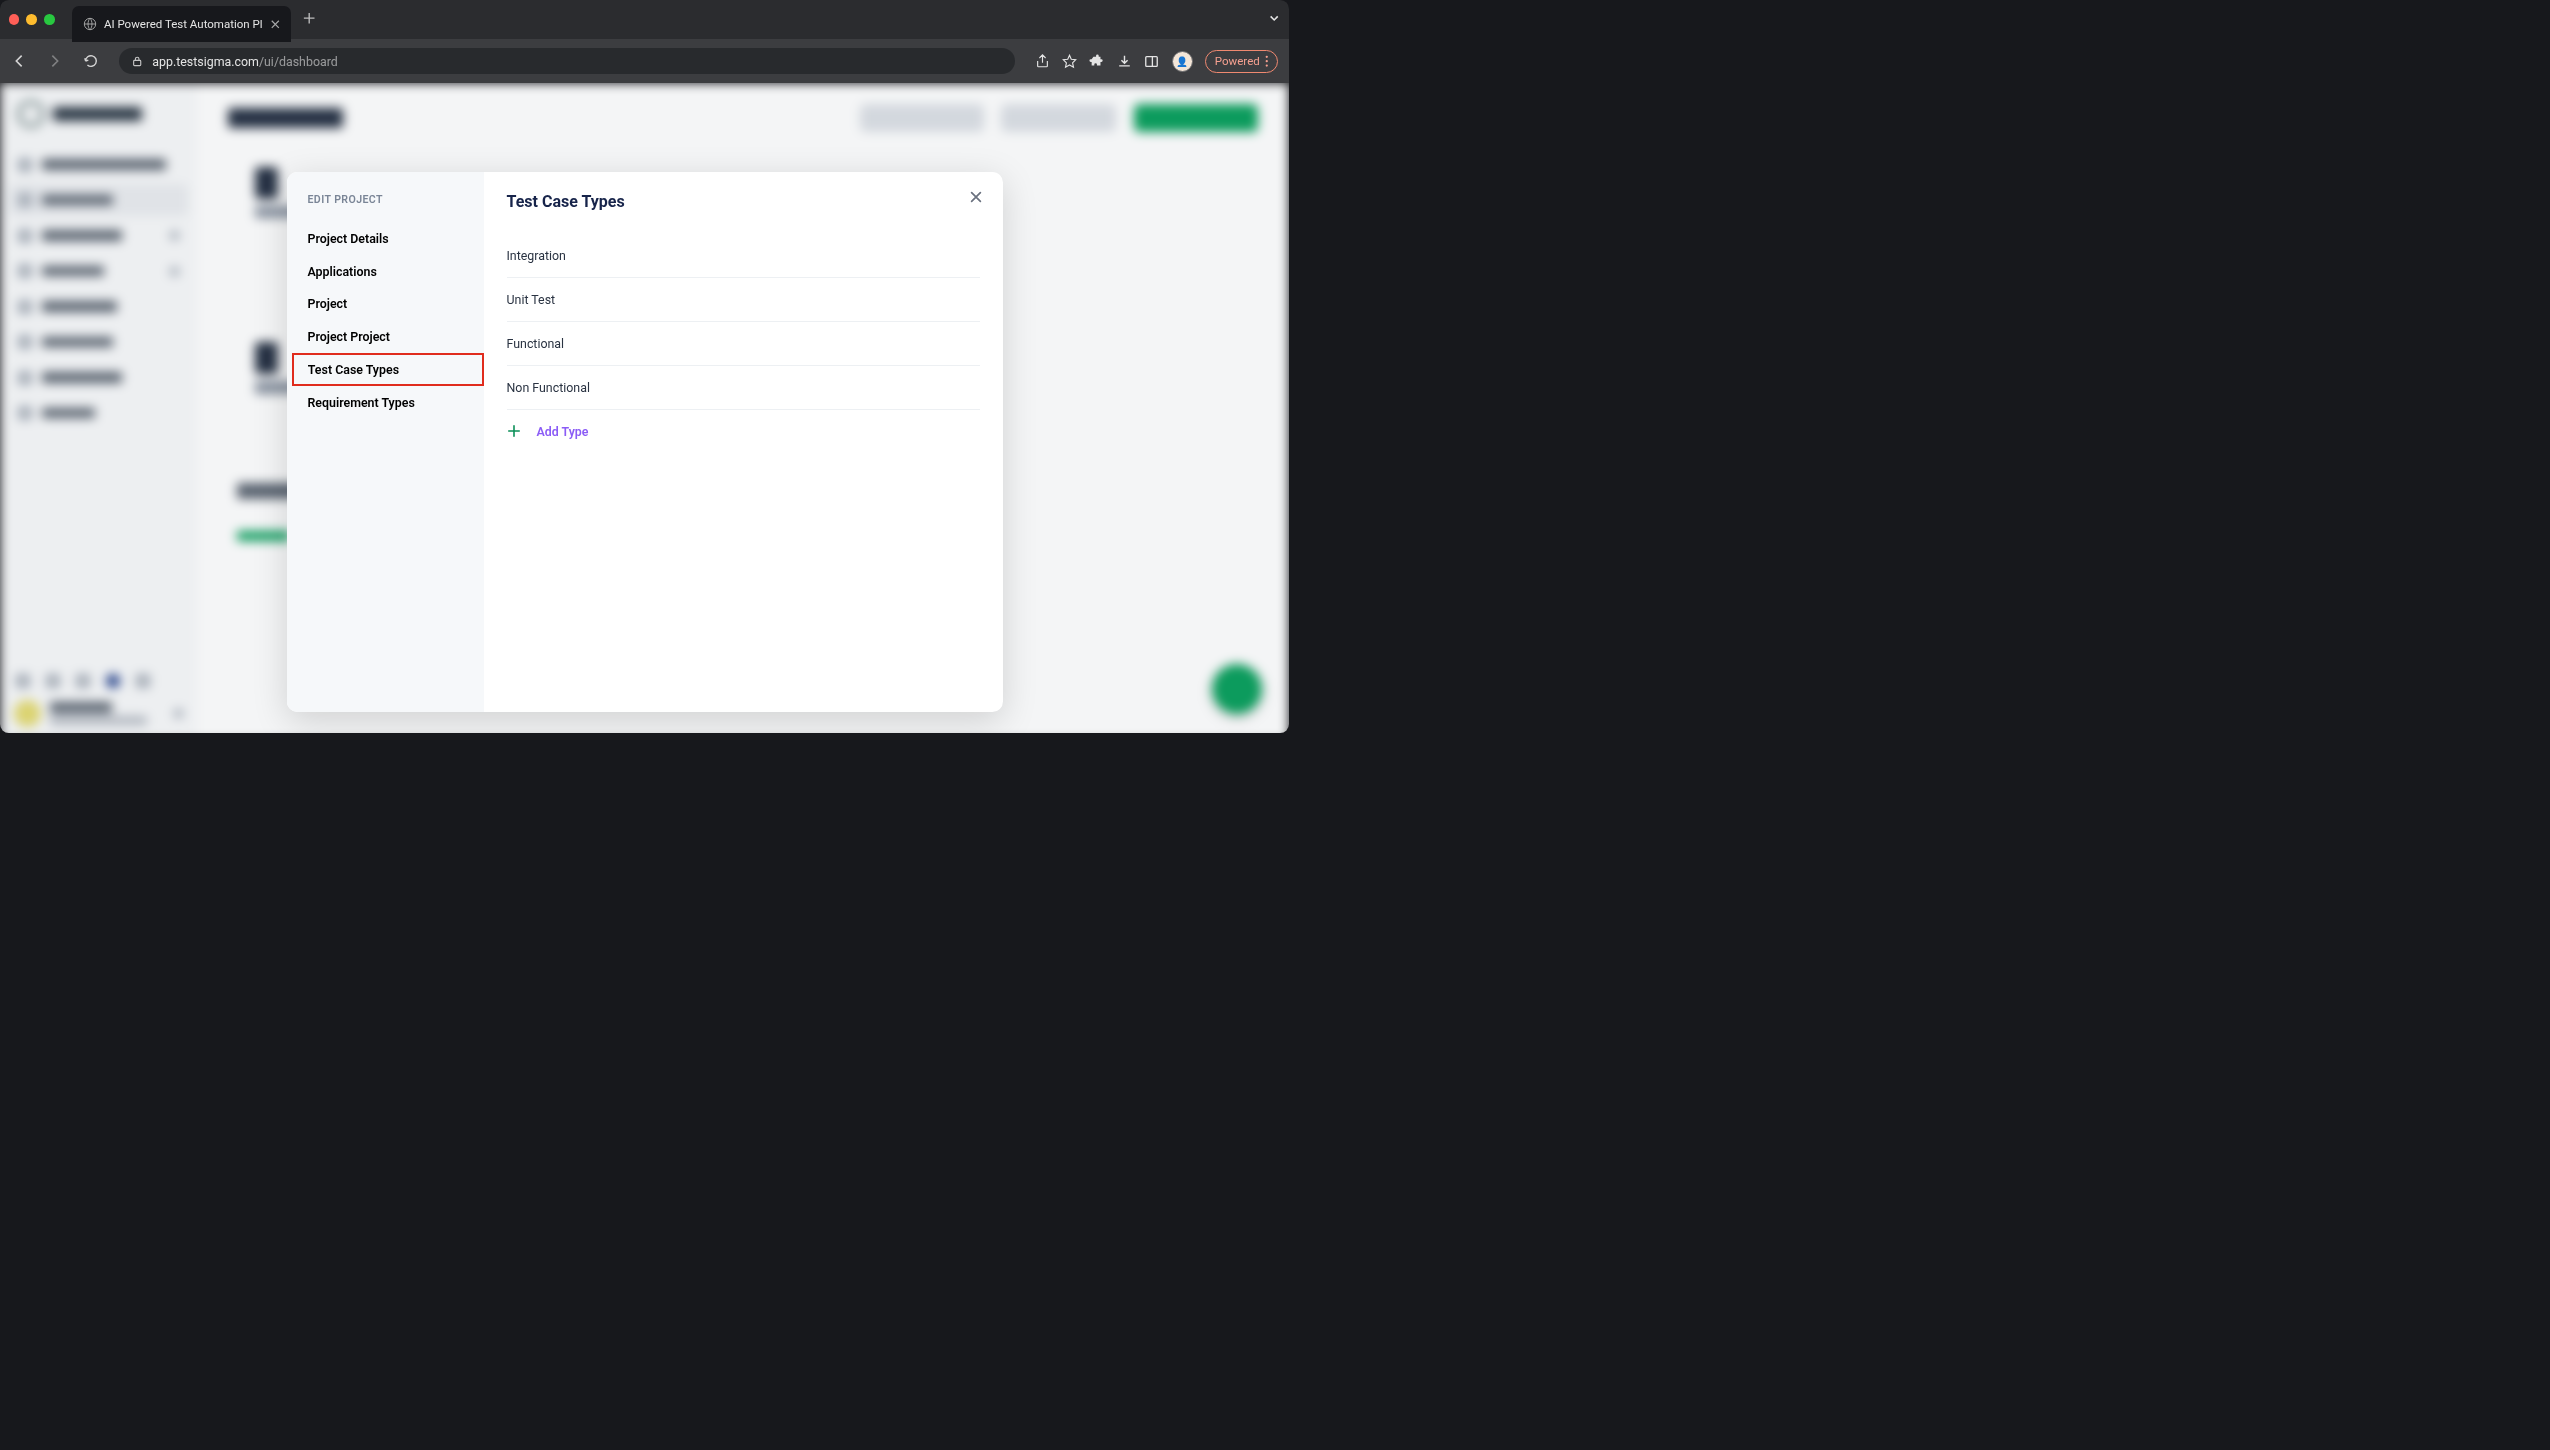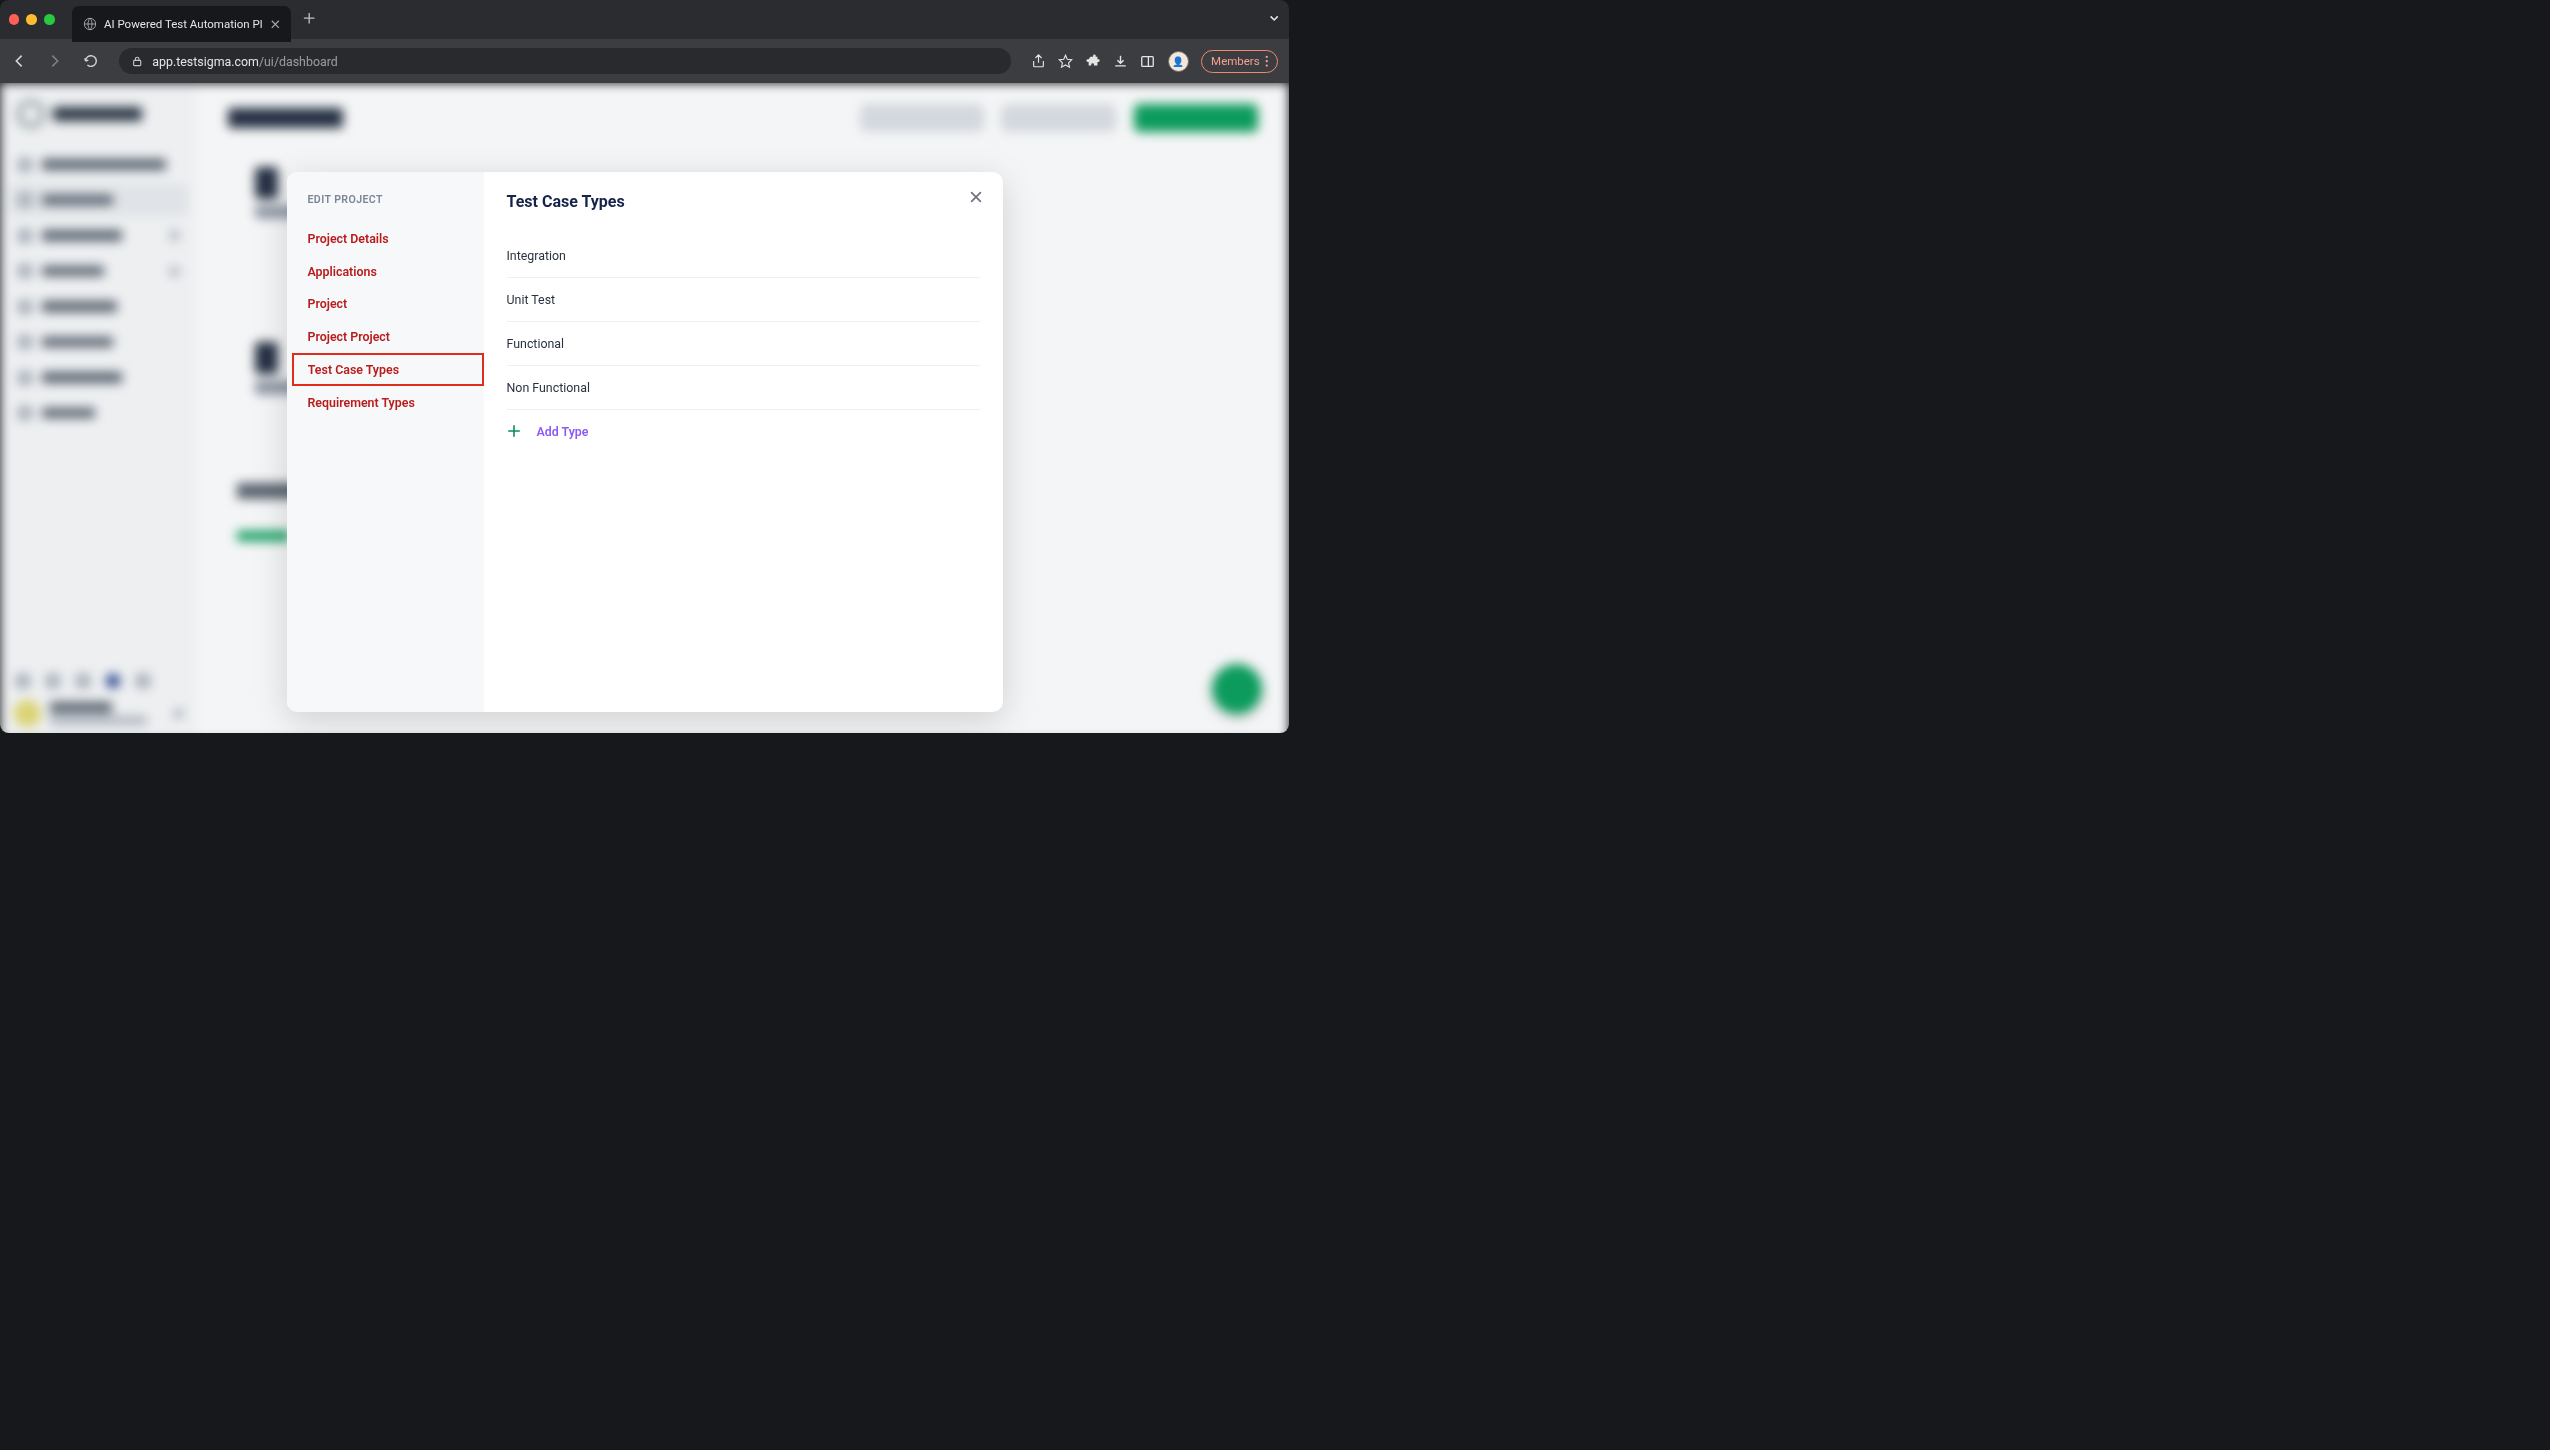--- a/index.html
+++ b/index.html
@@ -274,21 +274,21 @@
       font-weight: 600;
       letter-spacing: 0.4px;
       padding: 0 21px;
       margin-bottom: 16px;
     }
     .modal-nav {
       list-style: none;
     }
     .modal-nav-item {
       padding: 8.9px 21px;
-      color: #b91c1c;
+      color: #000000;
       font-size: 12.4px;
       font-weight: 600;
       cursor: pointer;
     }
     .modal-nav-item.highlighted {
       outline: 2.7px solid #e02c1d;
       outline-offset: -2.7px;
       position: relative;
       z-index: 1;
       margin-left: 5.3px;
@@ -410,21 +410,21 @@
         </svg>
     </div>
     <div class="toolbar-icon">
       <svg width="15" height="15" viewBox="0 0 17 17">
           <rect x="2" y="3" width="13" height="11" rx="1" stroke="#e4e4e4" stroke-width="1.5" fill="none"></rect>
           <path d="M9.5 3 V14" stroke="#e4e4e4" stroke-width="1.5"></path>
         </svg>
     </div>
     <div class="avatar-small">👤</div>
     <div class="update-btn">
-      <span>Members</span>
+      <span>Powered</span>
       <svg width="3.5" height="12.4" viewBox="0 0 4 14">
           <circle cx="2" cy="2" r="1.3" fill="#f6a090"></circle>
           <circle cx="2" cy="7" r="1.3" fill="#f6a090"></circle>
           <circle cx="2" cy="12" r="1.3" fill="#f6a090"></circle>
         </svg>
     </div>
   </div>
 </div>
 
 <div class="app-viewport">

